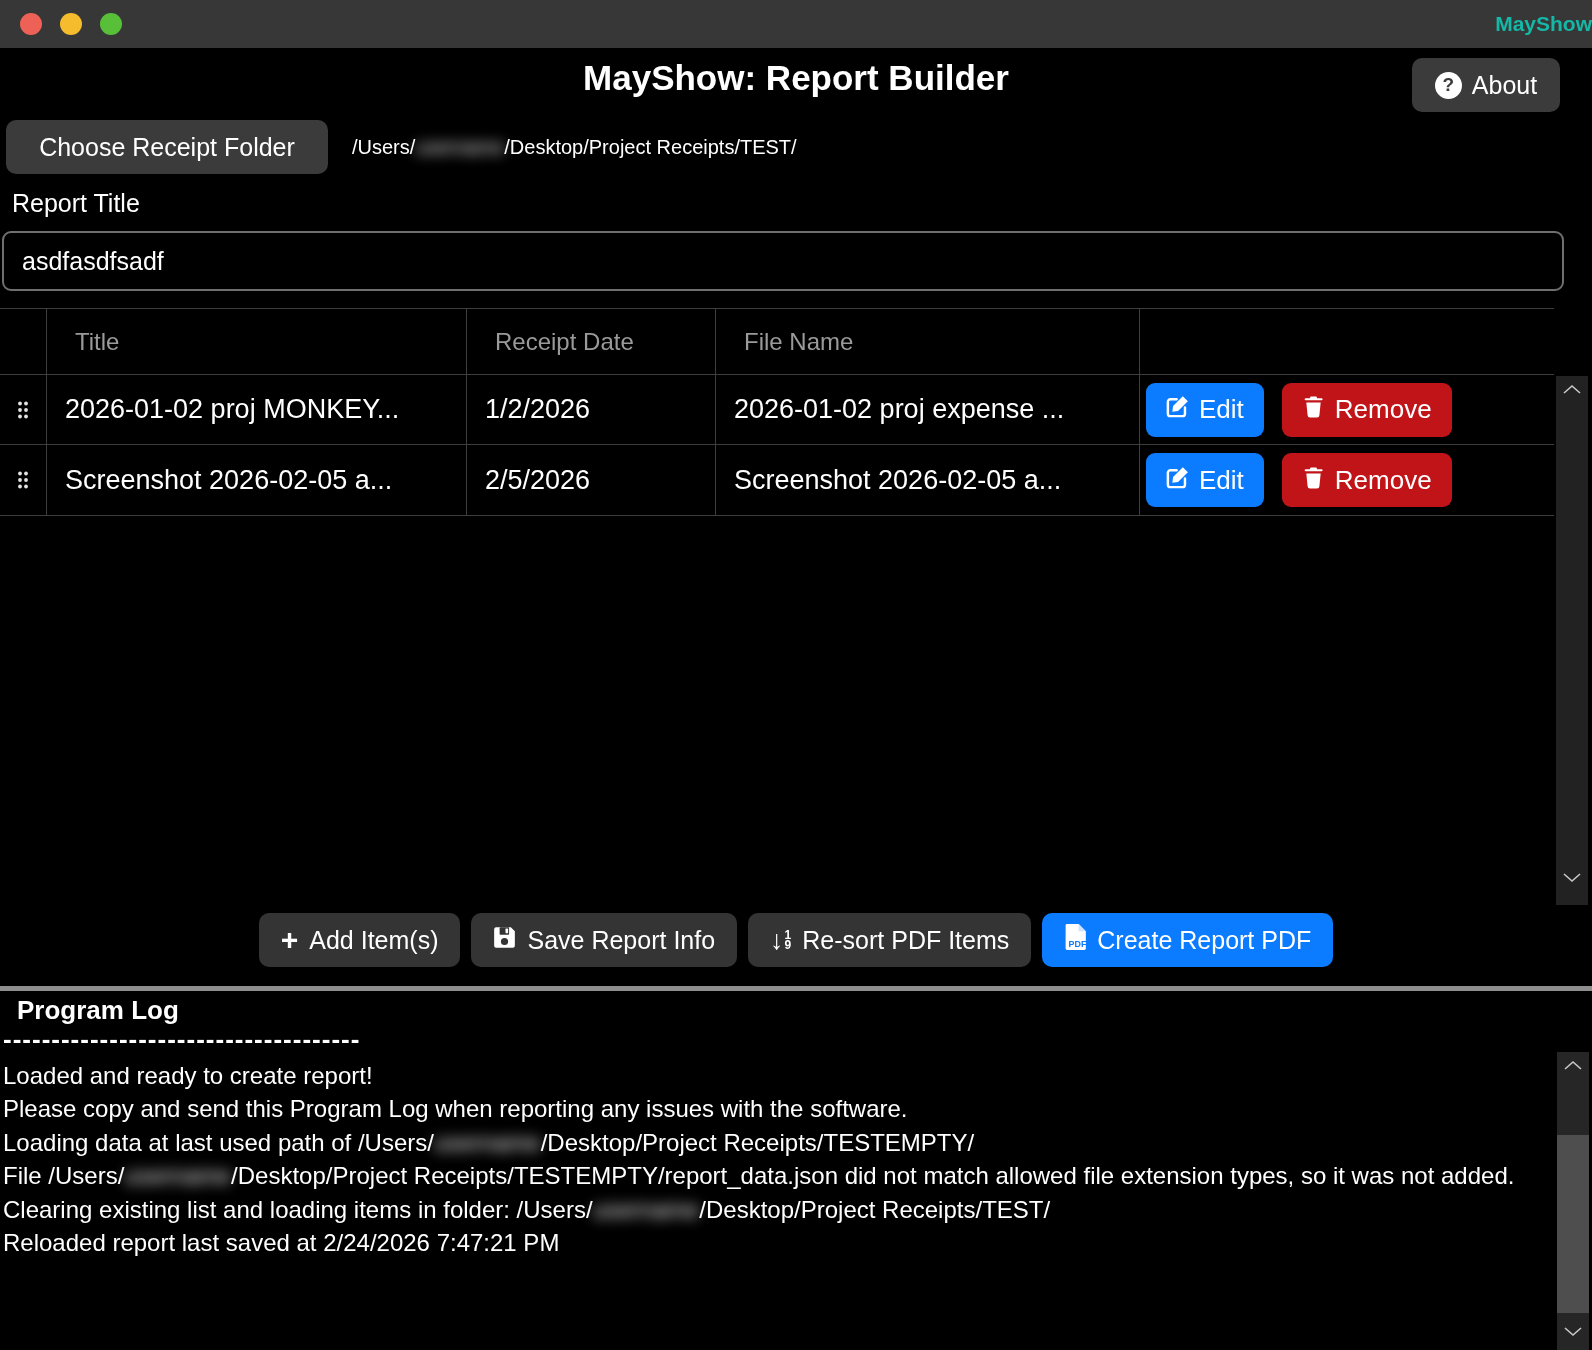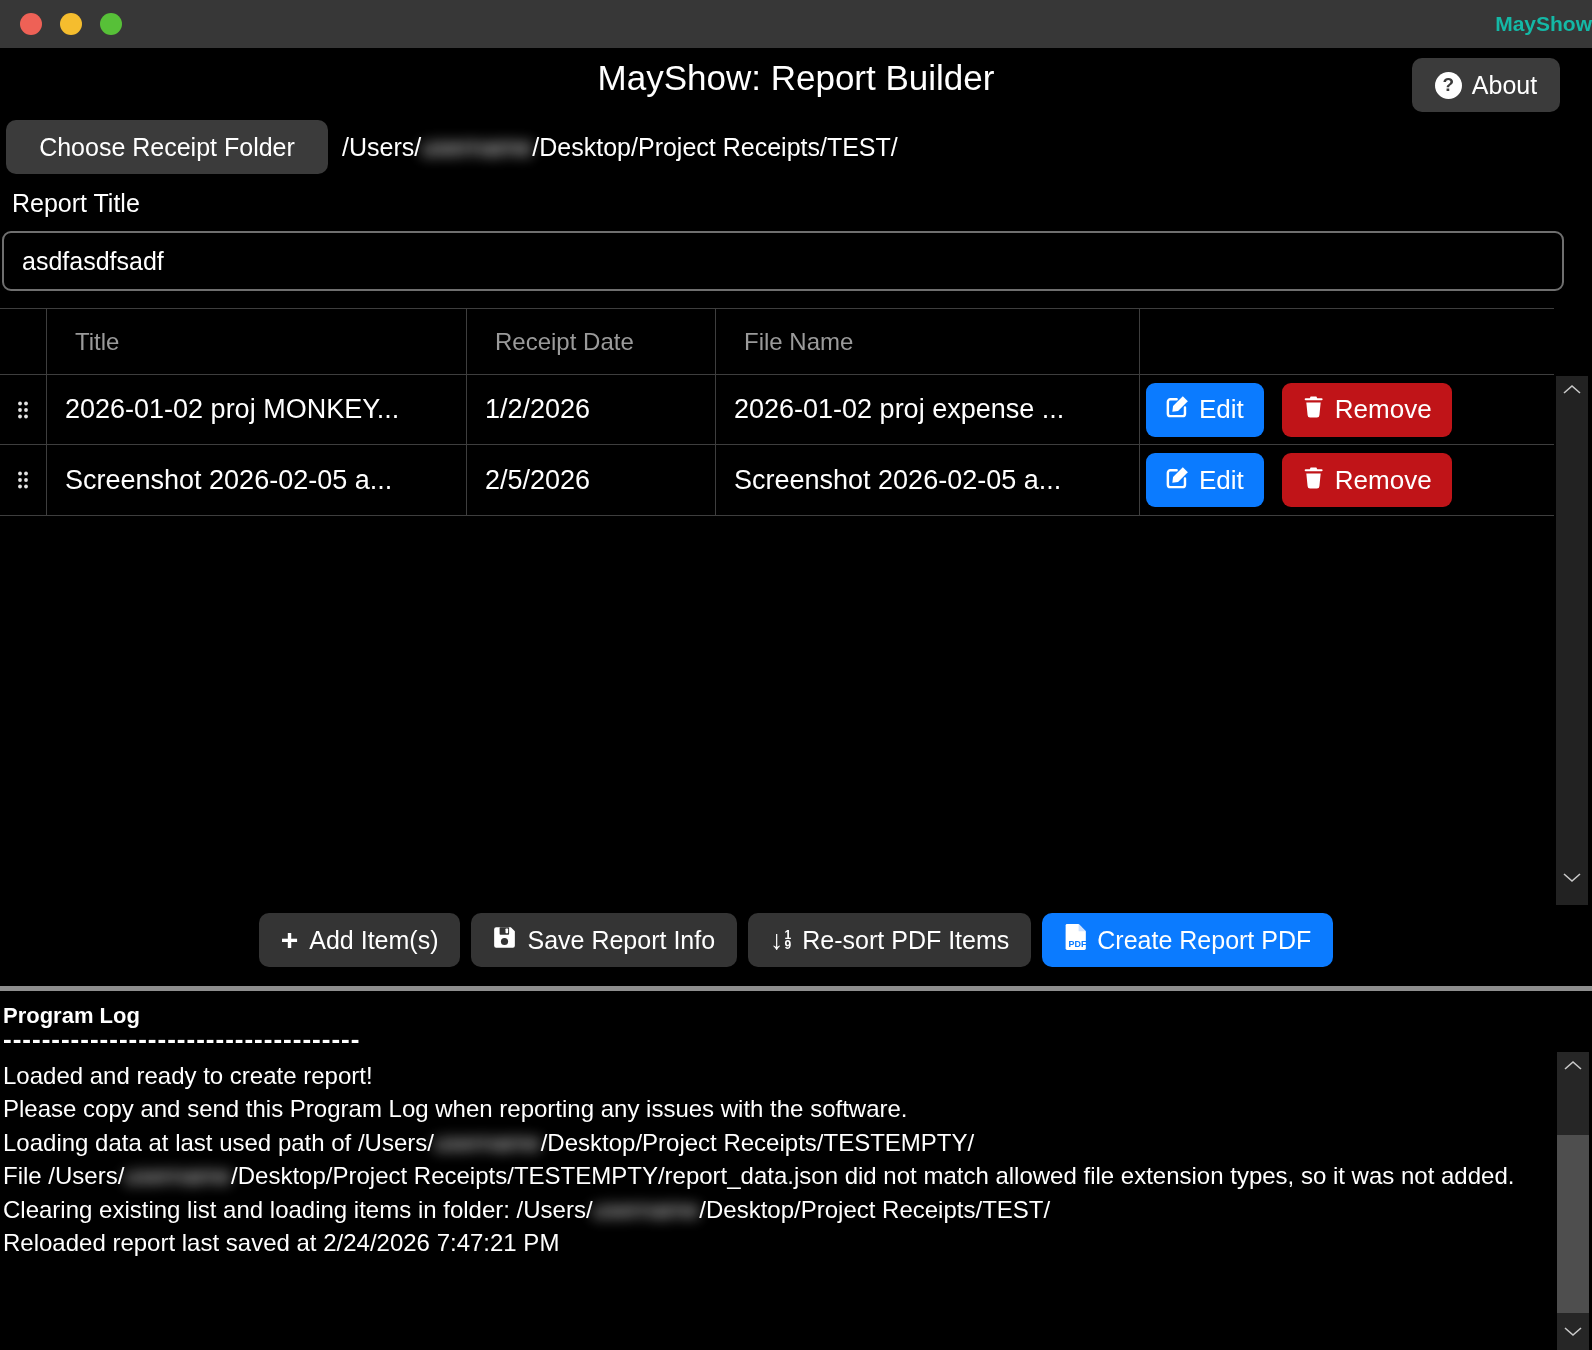--- a/index.html
+++ b/index.html
@@ -10,31 +10,31 @@
   #titlebar { position:absolute; left:0; top:0; width:1592px; height:48px; background:#373737; }
   .tl { position:absolute; top:13px; width:22px; height:22px; border-radius:50%; cursor:default; }
   #tl-close { left:20px; background:#ee6156; }
   #tl-min   { left:60px; background:#f5bd2e; }
   #tl-max   { left:100px; background:#57c038; }
   #titlebar-title { width:100%; text-align:right; line-height:48px; font-weight:bold;
     font-size:21px; color:#14b8a6; }
 
   
   #page-title { position:absolute; left:0; top:58px; width:1592px; text-align:center;
-    font-size:35px; font-weight:normal; }
+    font-size:35px; font-weight:bold; }
   .gray-btn { background:#3b3b3b; color:#fff; border:none; border-radius:10px;
     font-size:25px; font-family:inherit; display:flex; align-items:center;
     justify-content:center; gap:10px; cursor:pointer; }
   #about-btn { position:absolute; right:32px; top:58px; width:148px; height:54px; }
   .qcircle { width:27px; height:27px; border-radius:50%; background:#fff; color:#3b3b3b;
     font-size:19px; font-weight:bold; display:flex; align-items:center; justify-content:center; }
 
   #choose-btn { position:absolute; left:6px; top:120px; width:322px; height:54px; }
-  #folder-path { position:absolute; left:342px; top:120px; height:54px; line-height:54px;
-    font-size:25px; white-space:nowrap; }
+  #folder-path { position:absolute; left:352px; top:120px; height:54px; line-height:54px;
+    font-size:20px; white-space:nowrap; }
   .redacted { filter: blur(7px); opacity:.95; }
 
   #report-title-label { position:absolute; left:12px; top:189px; font-size:25px; }
   #report-title-input { position:absolute; left:2px; top:231px; width:1562px; height:60px;
     background:#000; border:2px solid #6f6f6f; border-radius:9px; color:#fff;
     font-size:25px; font-family:inherit; padding:0 18px; }
 
   
   #table { position:absolute; left:0; top:308px; width:1554px;
     border-top:1px solid #3e3e3e; border-bottom:1px solid #3e3e3e; }
@@ -74,21 +74,21 @@
     padding:0 22px; cursor:pointer; }
   .tb-blue { background:#0b7bff; }
   .plus-glyph { font-size:30px; font-weight:bold; line-height:1; }
   .sortnum { display:flex; align-items:center; }
   .sortnum .arrow { font-size:27px; line-height:1; }
   .sortnum .nums { display:flex; flex-direction:column; font-size:12px; font-weight:bold;
     line-height:.85; margin-left:1px; }
 
   
   #log-divider { position:absolute; left:0; top:986px; width:1592px; height:5px; background:#8e8e8e; }
-  #log-heading { position:absolute; left:3px; top:995px; font-size:22px; font-weight:bold;margin-top:8px; }
+  #log-heading { position:absolute; left:17px; top:995px; font-size:26px; font-weight:bold; }
   #log-dashes { position:absolute; left:3px; top:1024px; font-size:26px; font-weight:bold;
     letter-spacing:1px; white-space:nowrap; }
   #log-lines { position:absolute; left:3px; top:1059px; width:1518px; font-size:24px;
     line-height:33.4px; }
   #log-lines .logline { word-wrap:break-word; }
 </style>
 </head>
 <body>
 
 <div id="titlebar">

